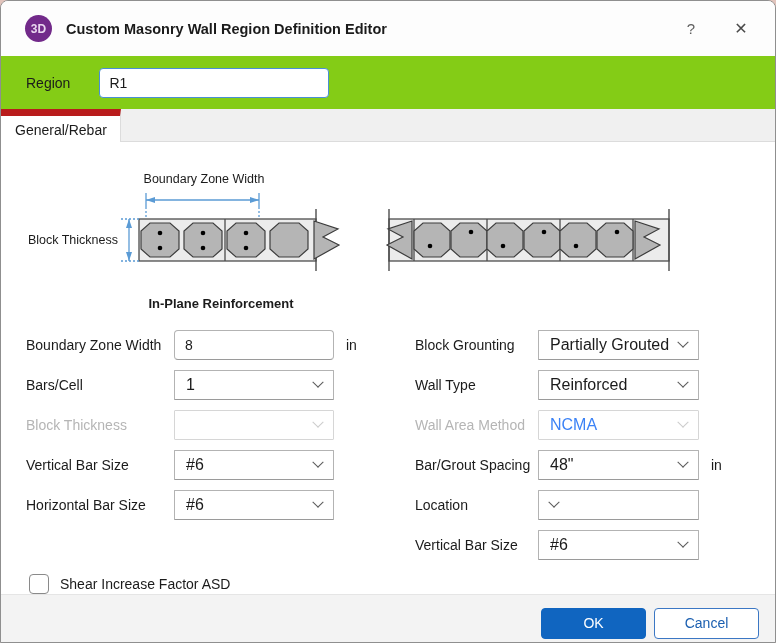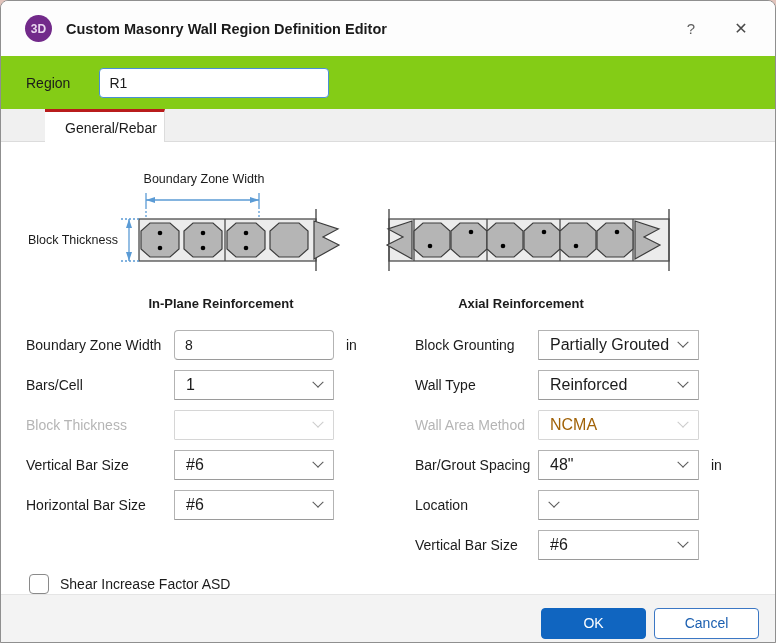--- a/index.html
+++ b/index.html
@@ -54,26 +54,25 @@
   
   .tabstrip {
     height: 33px; flex: 0 0 33px;
     background: #f0f0f0;
     border-bottom: 1px solid #dcdcdc;
     display: flex;
   }
   .tab {
     width: 120px; height: 34px; margin-bottom: -1px;
     background: #ffffff;
-    border-top: 3px solid #b91c1c;
+    border-top: 7px solid #b91c1c;
     border-right: 1px solid #dcdcdc;
     font-size: 14px;
     display: flex; align-items: center;
-    padding-left: 20px;
-    margin-left: 44px;
+    padding-left: 14px;
   }
   
   .content { flex: 1 1 auto; background: #ffffff; position: relative; }
   .diagrams { display: flex; margin-top: 22px; }
   .diagram-left { margin-left: 18px; }
   .diagram-right { margin-left: 25px; }
   .captions { display: flex; margin-top: 2px; }
   .caption { font-size: 13px; font-weight: bold; }
   .caption-left { width: 360px; margin-left: 40px; text-align: center; }
   .caption-right { width: 240px; margin-left: 0px; text-align: center; }
@@ -92,21 +91,21 @@
     font-size: 14px; padding: 0 10px; color: #1b1b1b; background: #fff; outline: none;
   }
   .combo {
     width: 100%; height: 30px;
     border: 1px solid #b3b3b3; border-bottom-color: #9a9a9a; border-radius: 1px;
     background: #fff;
     display: flex; align-items: center;
     padding: 0 11px; font-size: 16px;
     cursor: default;
   }
-  .combo.disabled { border-color: #d6d6d6; color: #a16207; }
+  .combo.disabled { border-color: #d6d6d6; color: #3b82f6; }
   .combo-val { flex: 1 1 auto; white-space: nowrap; overflow: hidden; }
   .chev {
     width: 8px; height: 8px; flex: 0 0 8px;
     border-right: 1.5px solid #5a5a5a; border-bottom: 1.5px solid #5a5a5a;
     transform: rotate(45deg) translate(-2px,-2px);
   }
   .combo.disabled .chev { border-color: #cccccc; }
   .checkbox-row { display: flex; align-items: center; margin: 14px 0 0 28px; }
   .checkbox {
     width: 20px; height: 20px;
@@ -231,21 +230,20 @@
 
         <line x1="10" y1="45" x2="10" y2="107" stroke="#4d4d4d" stroke-width="1.4"></line>
         <line x1="290" y1="45" x2="290" y2="107" stroke="#4d4d4d" stroke-width="1.4"></line>
         <path d="M33,57 L9,65 L24,73 L8,81 L33,95 z" fill="#b5b5b5" stroke="#3d3d3d" stroke-width="1.2"></path>
         <path d="M256,57 L280,65 L265,73 L281,81 L256,95 z" fill="#b5b5b5" stroke="#3d3d3d" stroke-width="1.2"></path>
       </svg>
     </div>
 
     <div class="captions">
       <div class="caption caption-left">In-Plane Reinforcement</div>
-      <div class="caption caption-right">Axial Reinforcement</div>
     </div>
 
     <div class="forms">
 
       <div class="form-col left">
         <span class="f-label">Boundary Zone Width</span>
         <input class="textbox" type="text" value="8" style="">
         <span class="f-suffix">in</span>
 
         <span class="f-label">Bars/Cell</span>

